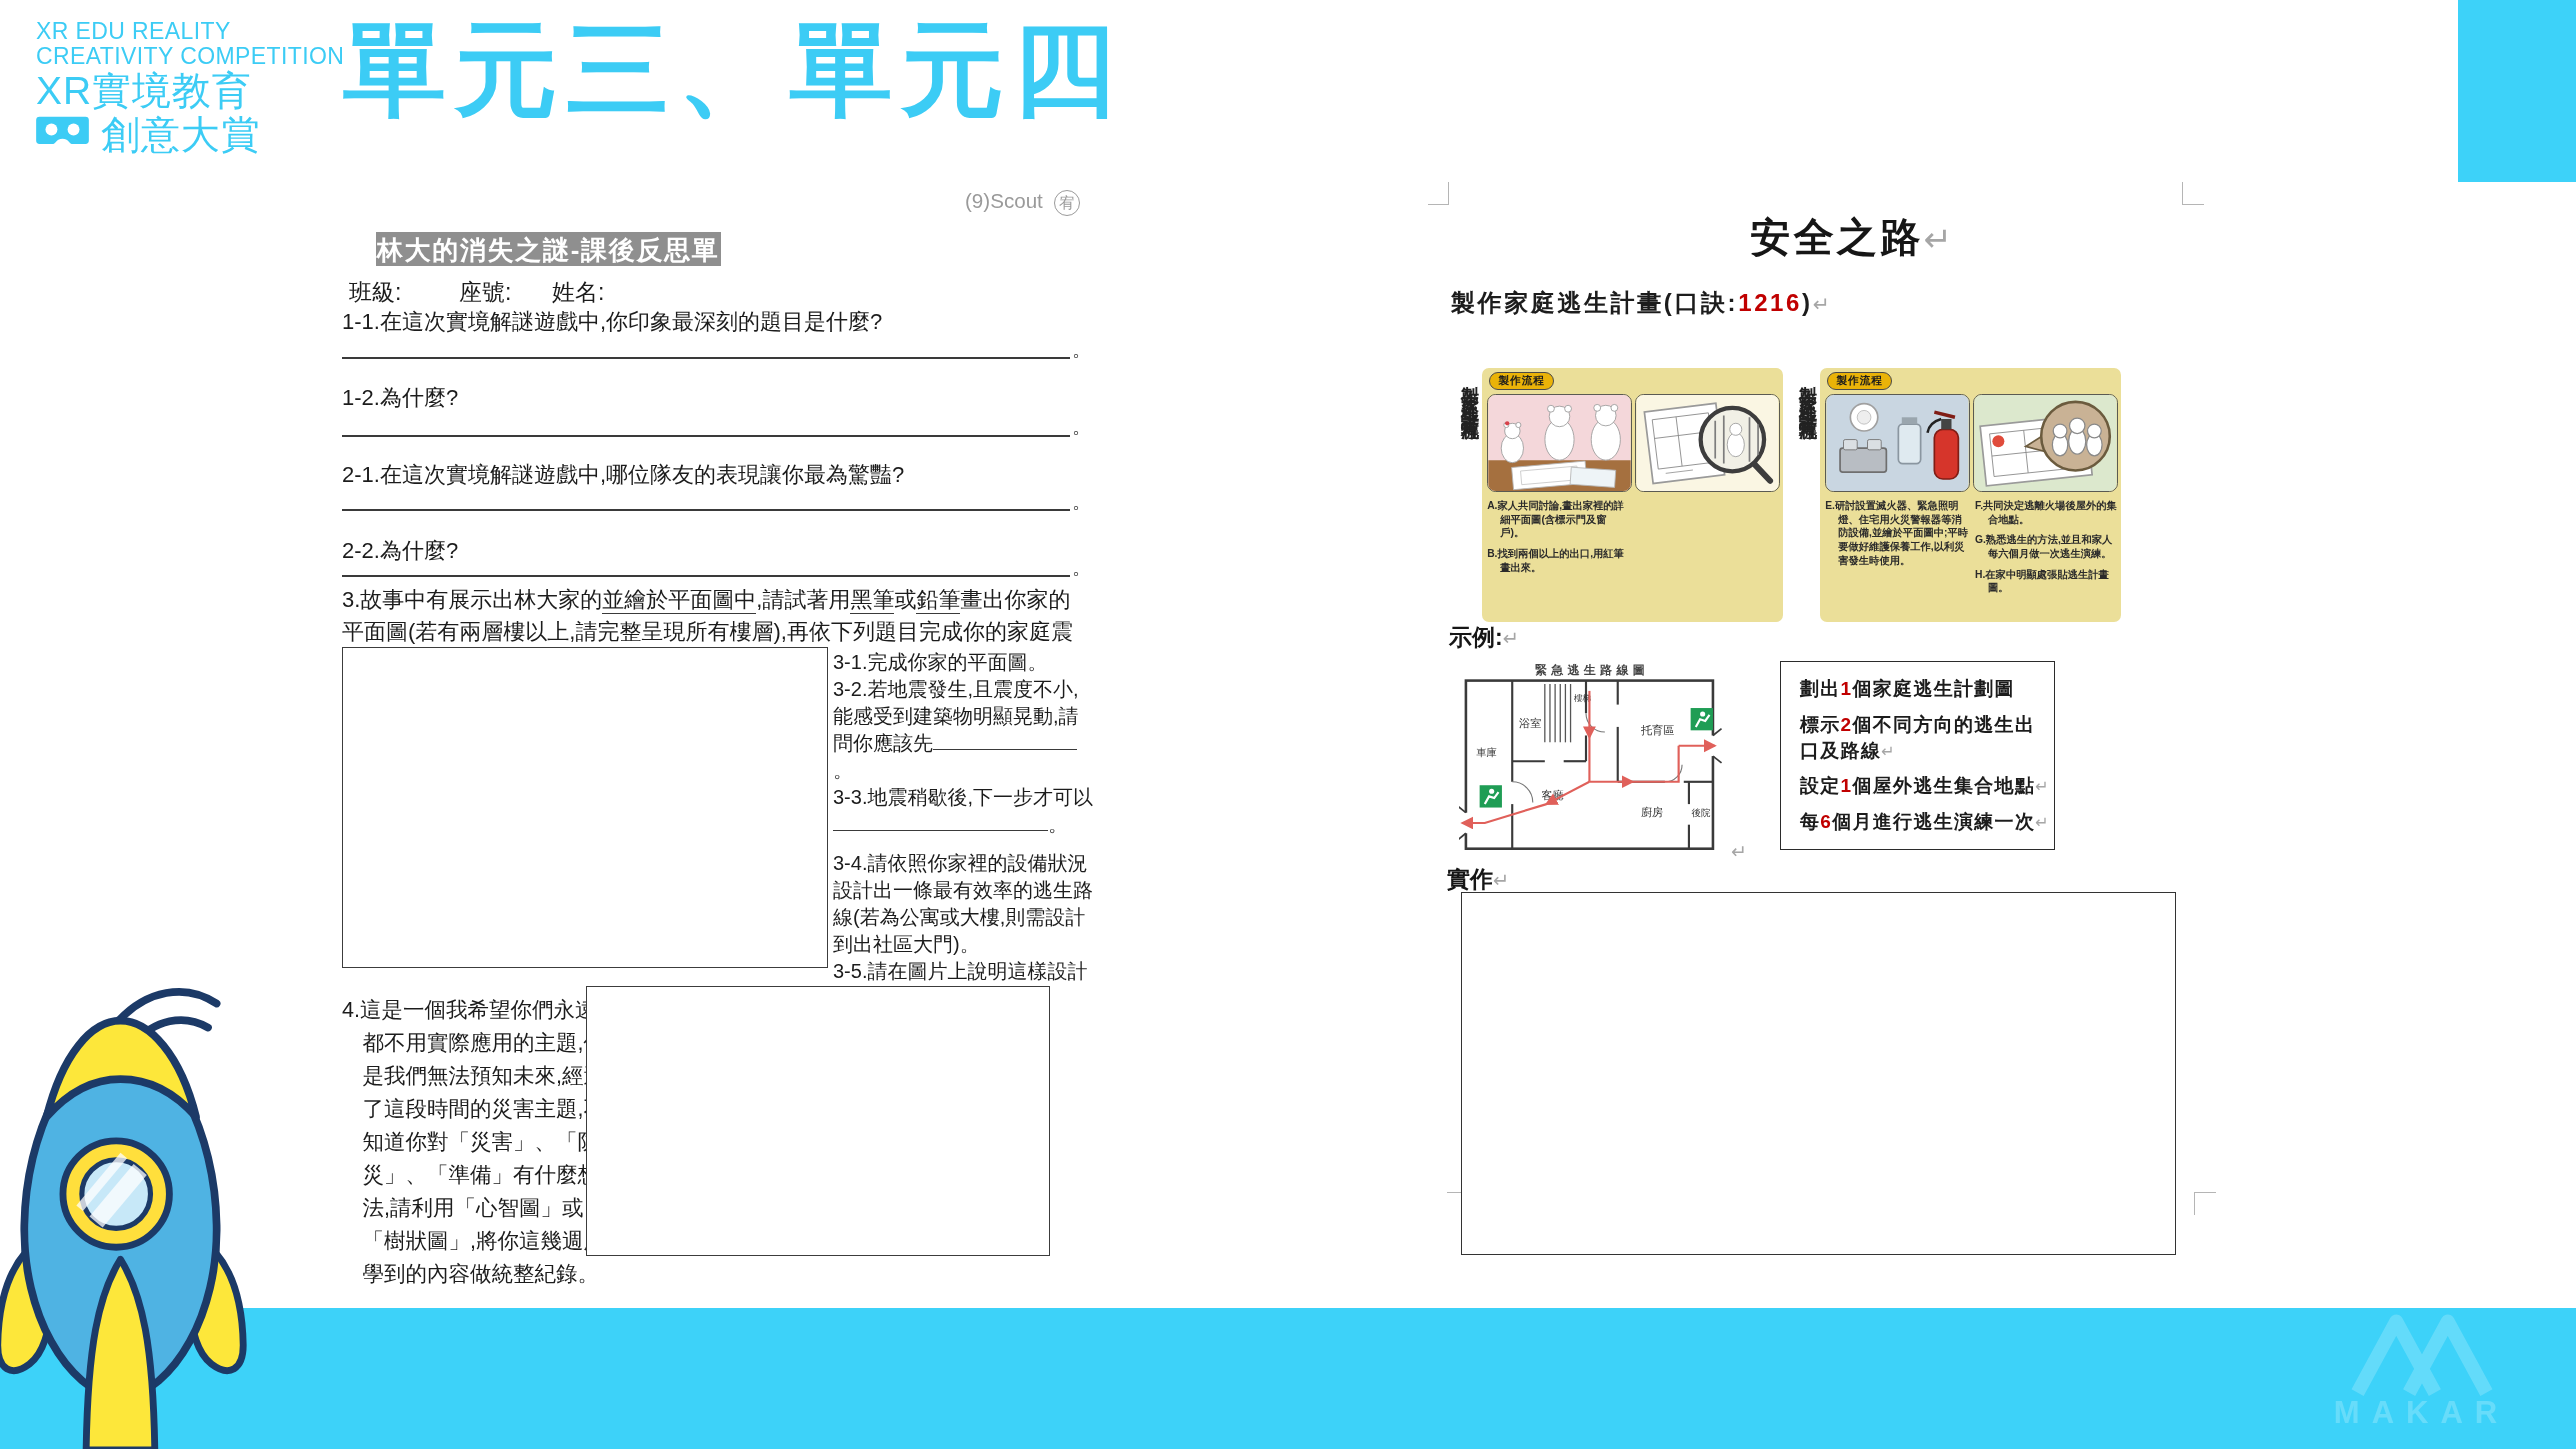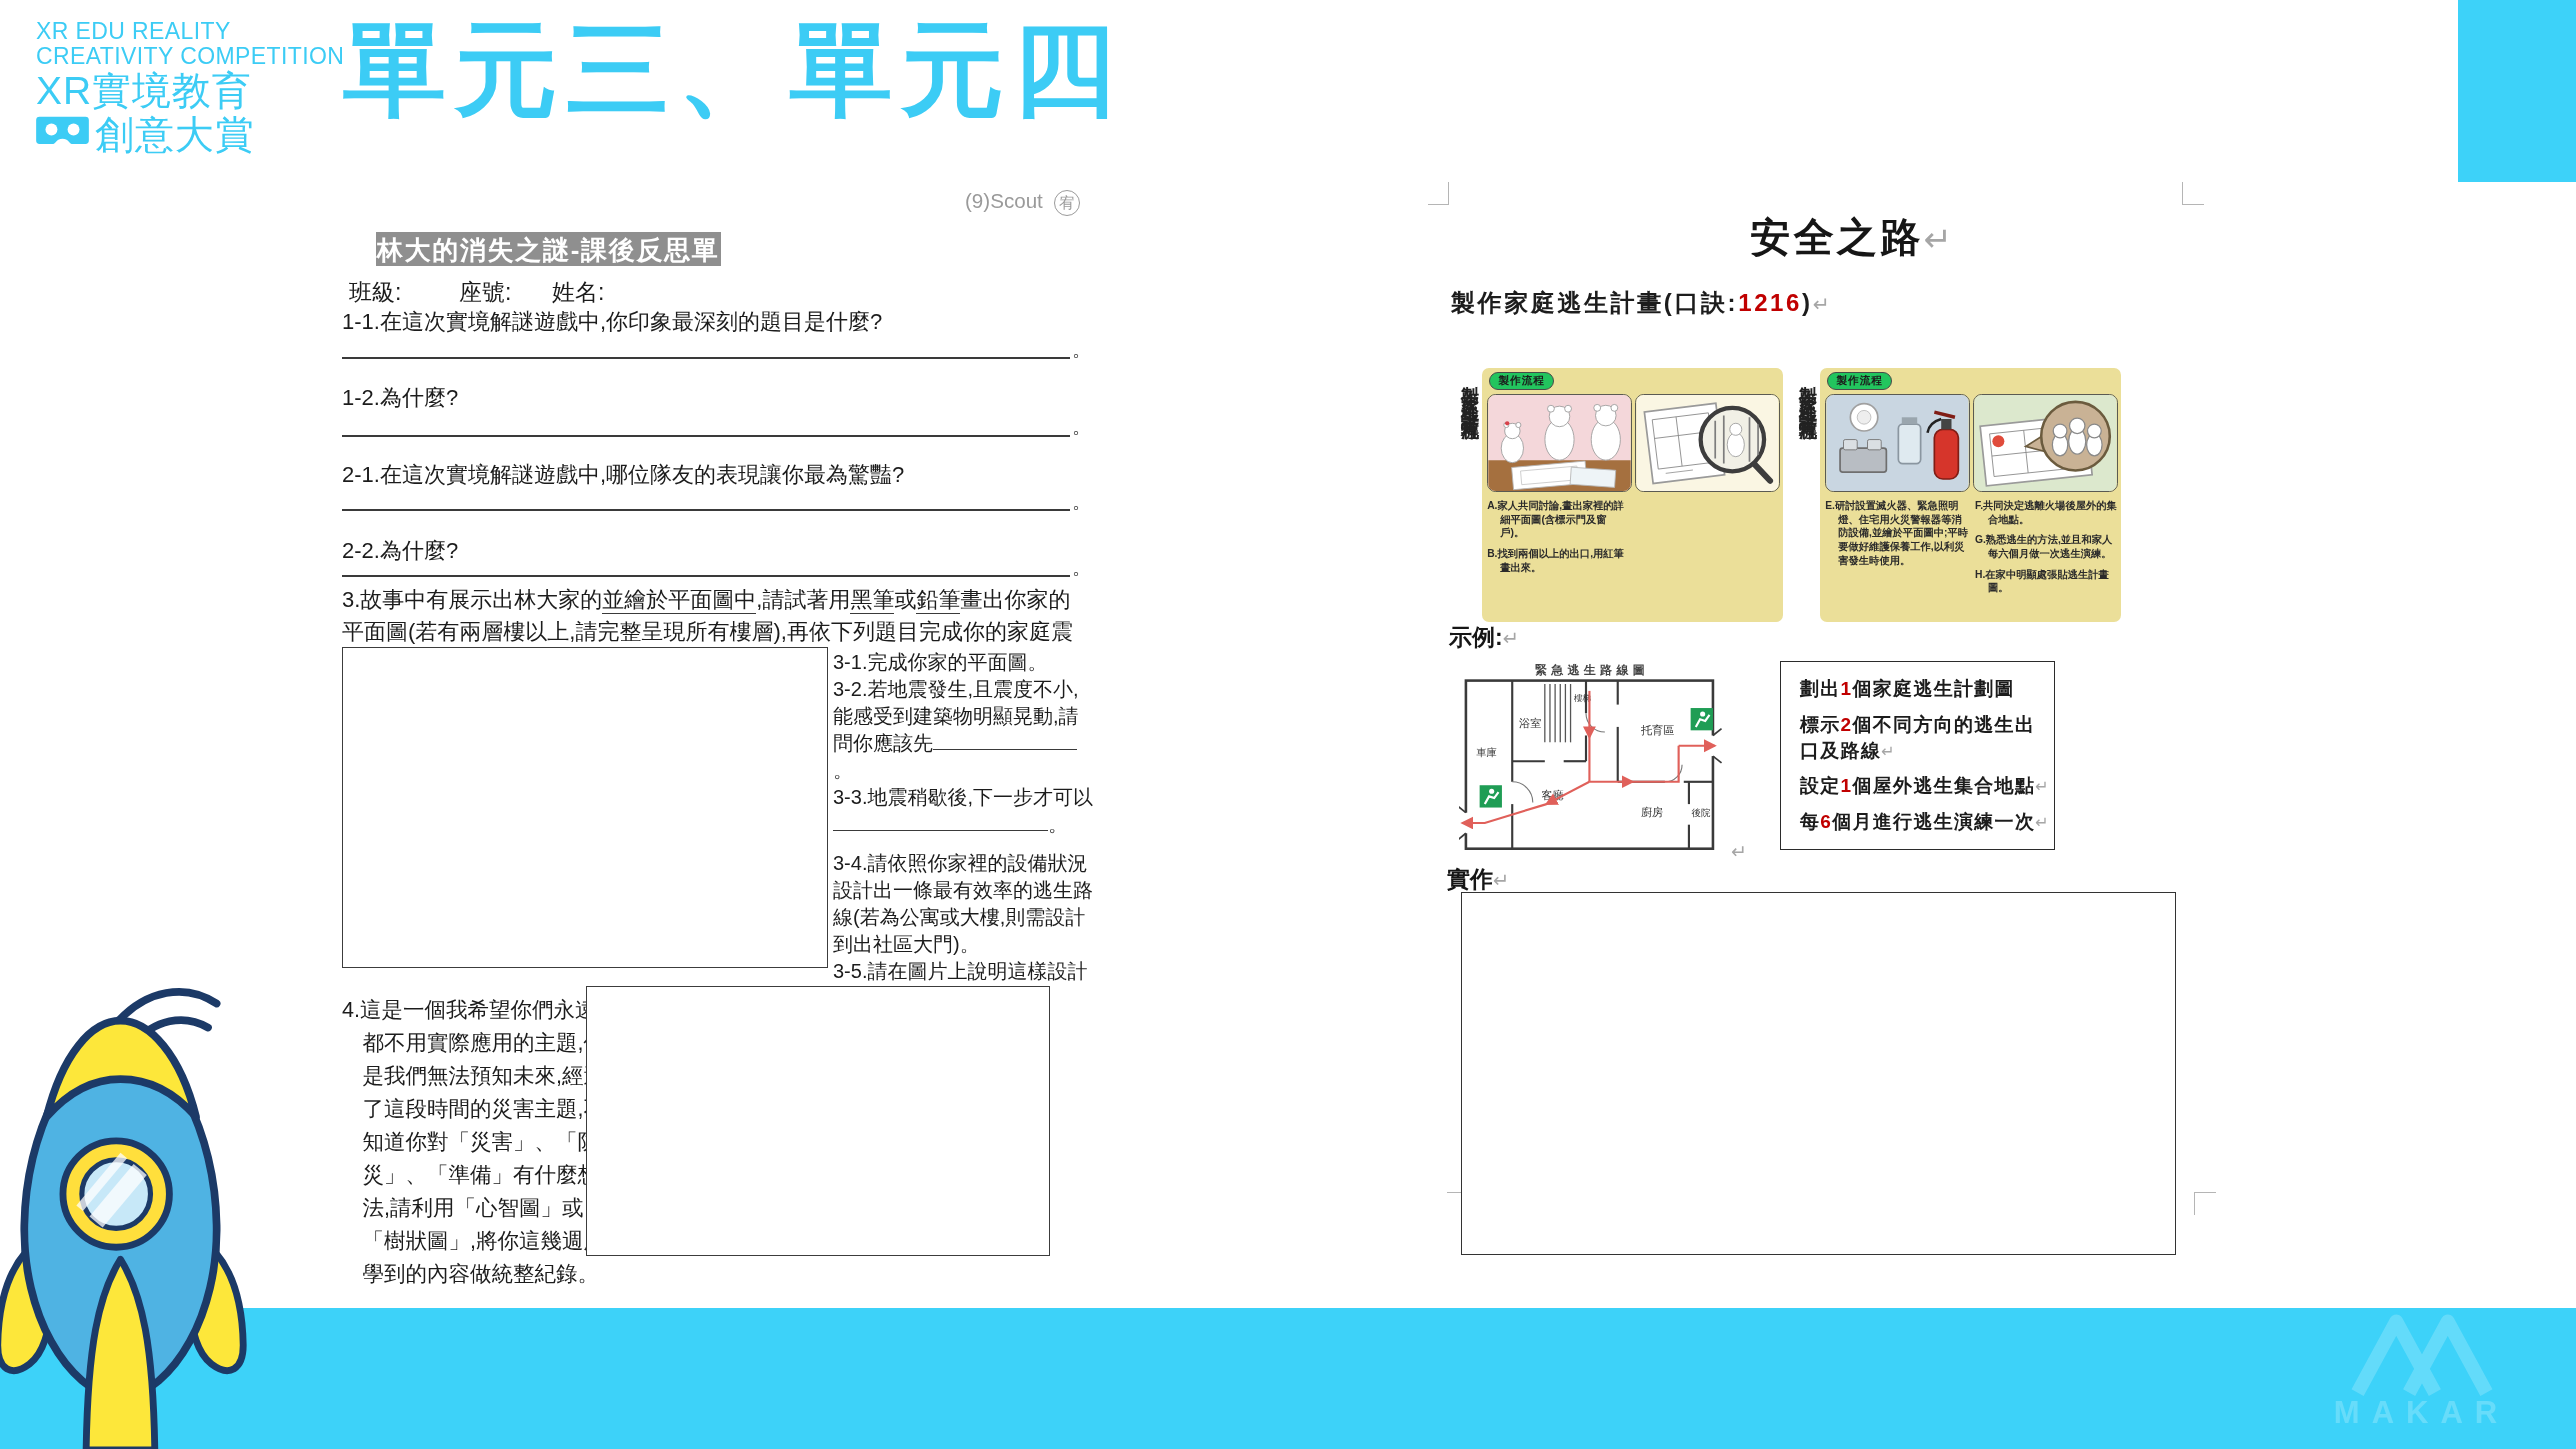--- a/index.html
+++ b/index.html
@@ -4,21 +4,21 @@
 <style>
   html,body{margin:0;padding:0;}
   body{
     width:2576px;height:1449px;position:relative;overflow:hidden;background:#ffffff;
     font-family:"Liberation Sans","DejaVu Sans",sans-serif;color:#1c1c1c;
   }
   
   .logo-block{position:absolute;left:36px;top:19px;line-height:1.08;color:#3cccf5;font-weight:400;}
   .logo-en{font-size:23px;letter-spacing:0.4px;}
   .logo-cjk{font-size:39px;letter-spacing:0.9px;margin-top:1.7px;}
-  .logo-row{display:flex;align-items:center;gap:6px;}
+  .logo-row{display:flex;align-items:center;gap:12px;}
   .main-title{
     position:absolute;left:343px;top:1.7px;font-size:103px;font-weight:900;color:#3cccf5;
     letter-spacing:8.6px;white-space:nowrap;
   }
   .corner-square{position:absolute;left:2458px;top:0;width:118px;height:182px;background:#3dd2f9;}
   .bottom-bar{position:absolute;left:0;top:1308px;width:2576px;height:142px;background:#3dd2f9;}
   .wm{position:absolute;right:60px;top:3.4px;width:189px;text-align:center;}
   .wm-text{font-size:31px;font-weight:800;letter-spacing:12px;color:rgba(255,255,255,.22);margin-top:-5.2px;}
   
   .abs{position:absolute;}
@@ -53,21 +53,21 @@
   .cm-tl{border-right-width:1.7px;border-bottom-width:1.7px;}
   .cm-tr{border-left-width:1.7px;border-bottom-width:1.7px;}
   .cm-bl{border-right-width:1.7px;border-top-width:1.7px;}
   .cm-br{border-left-width:1.7px;border-top-width:1.7px;}
   .rp-title{position:absolute;left:16px;top:38px;width:824px;text-align:center;font-size:40px;
     font-weight:800;letter-spacing:3.4px;color:#161616;}
   .rp-subtitle{position:absolute;left:26px;top:115px;font-size:24px;letter-spacing:2.6px;font-weight:600;}
   .vlabel{position:absolute;width:26px;height:251px;writing-mode:vertical-rl;text-orientation:upright;
     font-size:18px;font-weight:800;letter-spacing:4.3px;color:#222;top:199px;}
   .panel{position:absolute;top:196px;width:301px;height:254px;background:#ebdf99;border-radius:6.9px;}
-  .badge{position:absolute;left:6.9px;top:4.3px;background:#22c55e;border:1.7px solid #4a4a4a;border-radius:10.3px;
+  .badge{position:absolute;left:6.9px;top:4.3px;background:#eab308;border:1.7px solid #4a4a4a;border-radius:10.3px;
     font-size:10.7px;font-weight:800;padding:0.9px 8.6px;letter-spacing:0.9px;}
   .pimg{position:absolute;top:26px;height:96px;width:143px;border:1.7px solid #5a5a52;border-radius:8.6px;overflow:hidden;}
   .pimg svg{display:block;}
   .pcap{position:absolute;top:131px;width:143px;font-size:10.3px;line-height:13.7px;font-weight:700;color:#2b2b2b;}
   .step{padding-left:13px;text-indent:-13px;margin-bottom:6.9px;}
   .sec-label{position:absolute;font-size:23px;font-weight:800;color:#161616;}
   .fp-wrap{position:absolute;left:34px;top:488px;width:266px;height:199px;}
   .check-box{position:absolute;left:355px;top:489px;width:275px;height:189px;border:1.7px solid #2b2b2b;
     display:flex;flex-direction:column;justify-content:space-around;padding:8.6px 0 8.6px 19px;box-sizing:border-box;
     font-size:19px;font-weight:600;letter-spacing:1.3px;}

